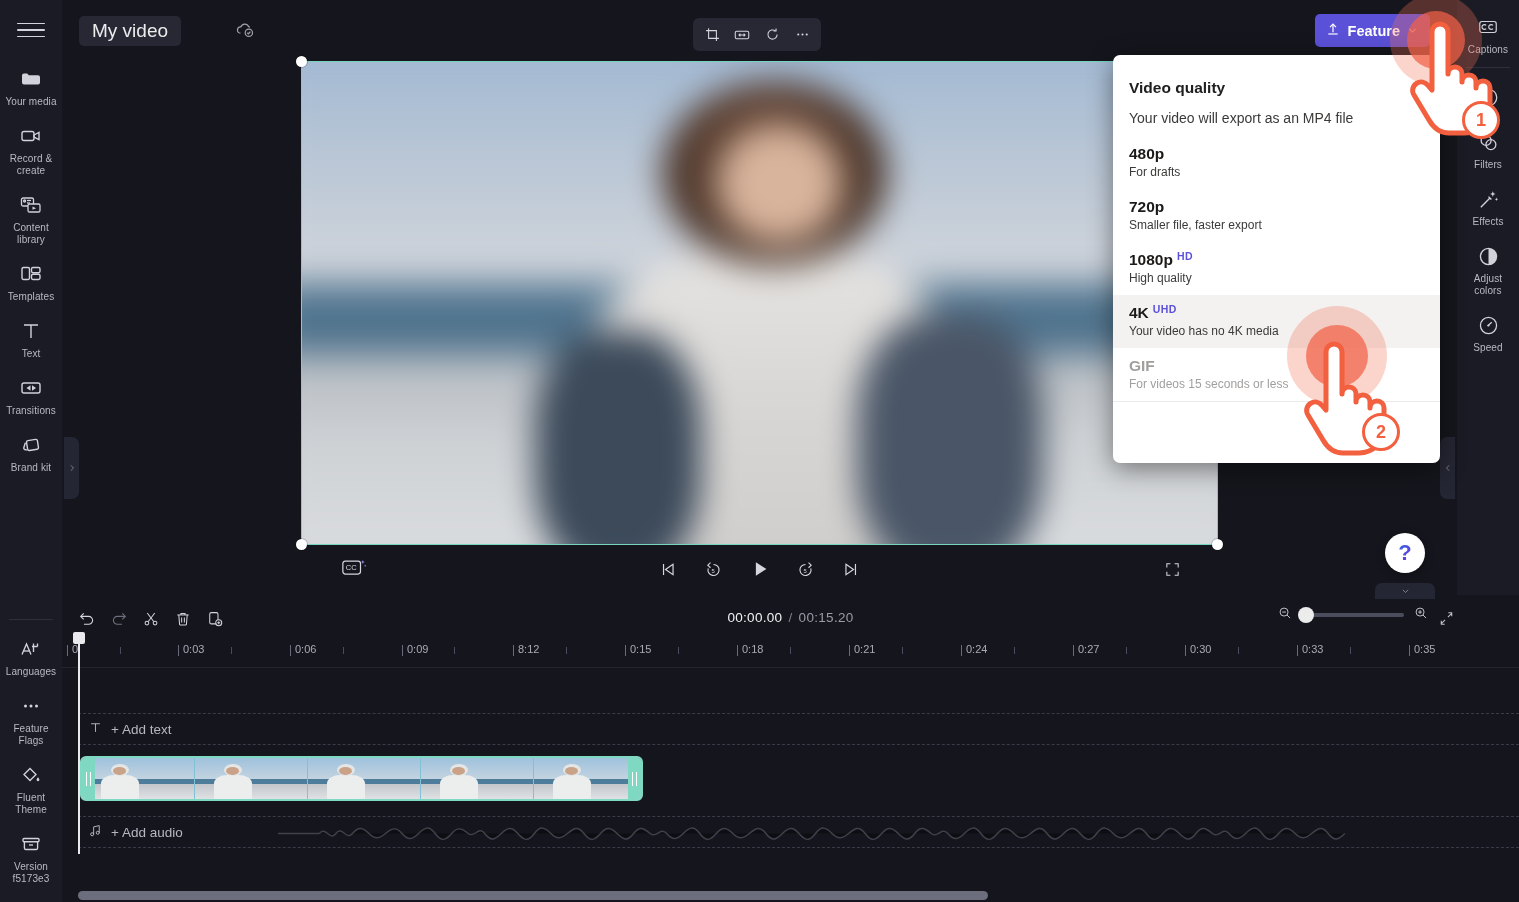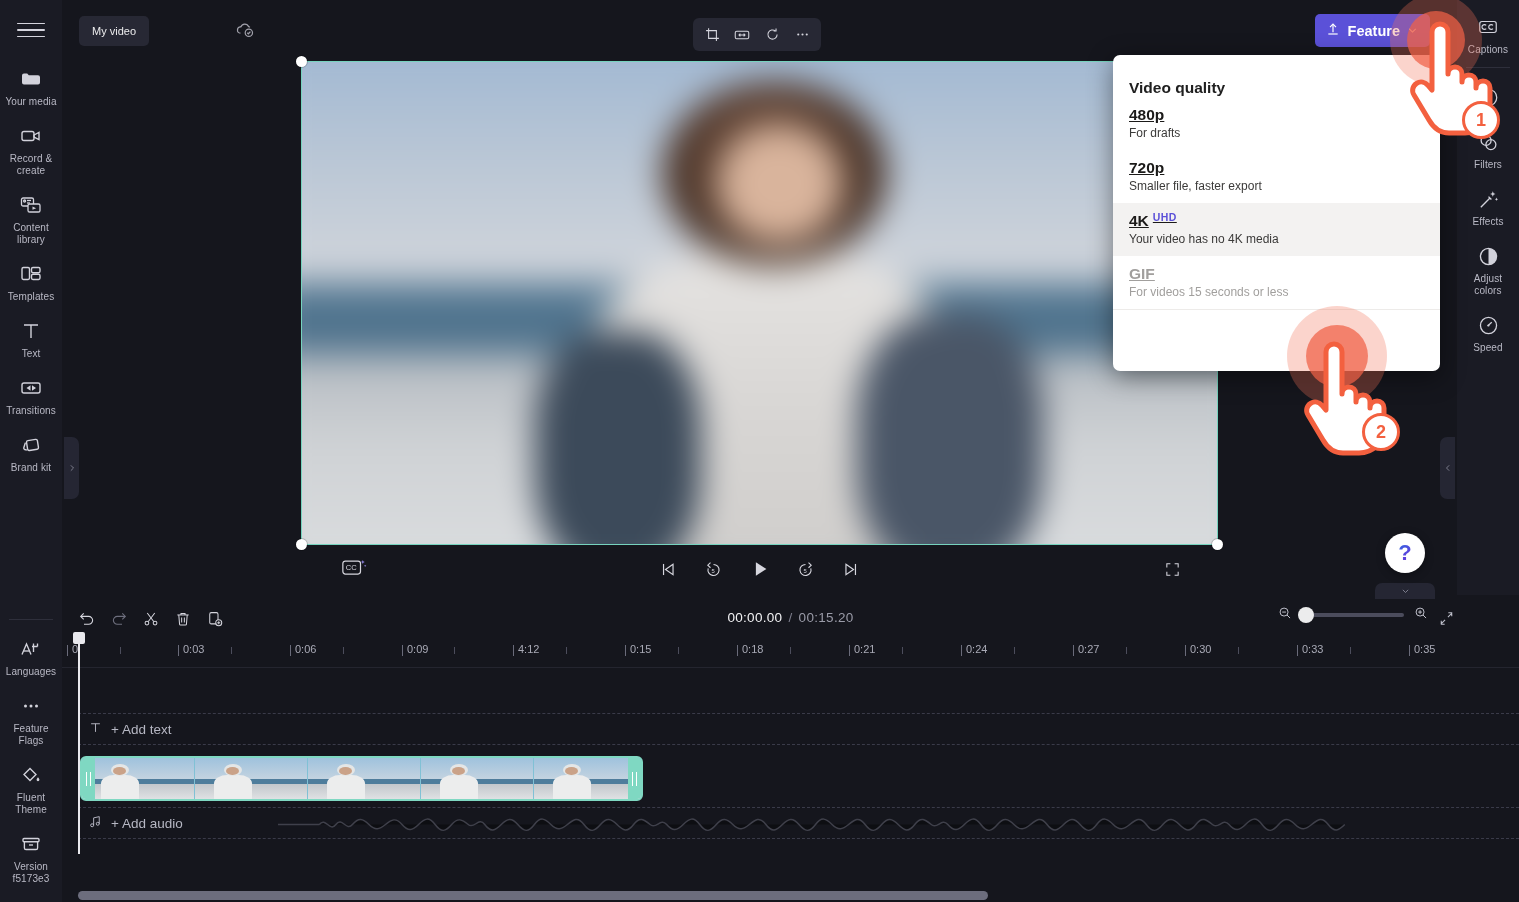--- a/index.html
+++ b/index.html
@@ -29,21 +29,21 @@
   .rail-label { font-size: 10px; line-height: 12px; text-align: center; color: #b9b9c5; letter-spacing:.1px;}
   .rail-spacer { flex: 1 1 auto; }
   .rail-div { width: 44px; height: 1px; background: #2e2f3b; margin: 4px 0 8px; }
   #rail-bottom { padding-bottom: 10px; width:62px; display:flex; flex-direction:column; align-items:center;}
 
   
   #topbar { position: absolute; left: 62px; top: 0; right: 62px; height: 60px; }
   #project-name {
     position: absolute; left: 17px; top: 16px; height: 30px; padding: 0 13px;
     display:flex; align-items:center; background: #272834; border-radius: 5px;
-    font-size: 11px; color: #ececed; cursor: text;
+    font-size: 19px; color: #ececed; cursor: text;
   }
   #cloud-saved { position:absolute; left: 172px; top: 19px; width: 22px; height: 22px; opacity:.78; }
 
   #center-tools {
     position: absolute; left: 631px; top: 18px; height: 33px; background: #272834;
     border-radius: 6px; display: flex; align-items: center; gap: 4px; padding: 0 6px;
   }
   .ct-btn { width: 26px; height: 25px; display:flex; align-items:center; justify-content:center;
     border-radius: 4px; cursor: pointer; }
 
@@ -138,21 +138,21 @@
   .tick.minor .bar { top:4px; height:7px; background:#4c4d5c; }
 
   #playhead { position:absolute; left:16px; top:43px; bottom:48px; width:2px; background:#e9e9ee; z-index:20; }
   #playhead::before { content:""; position:absolute; left:-5px; top:-6px; width:12px; height:12px;
     background:#e9e9ee; border-radius:2px; }
 
   .track-strip { position:absolute; left:16px; right:0; border-top:1px dashed #3a3b49;
     border-bottom:1px dashed #3a3b49; }
   #text-track { top:118px; height:32px; display:flex; align-items:center; gap:8px; padding-left:10px;
     color:#b6b7c3; font-size:13.5px; cursor:pointer; }
-  #audio-track { top:212px; height:32px; display:flex; align-items:center; gap:8px; padding-left:10px;
+  #audio-track { top:221px; height:32px; display:flex; align-items:center; gap:8px; padding-left:10px;
     color:#b6b7c3; font-size:13.5px; cursor:pointer; overflow:hidden; }
   #audio-wave { position:absolute; left:200px; right:0; top:0; bottom:0; opacity:.35; }
 
   #video-clip {
     position:absolute; left:18px; top:161px; width:563px; height:45px;
     border:2px solid #7fd8c2; border-radius:6px; overflow:hidden; cursor:pointer;
     background:#6fb9d0;
   }
   .clip-thumbs { position:absolute; inset:0; display:flex; }
   .thumb { width:113px; height:100%; position:relative; overflow:hidden; flex:0 0 auto;
@@ -177,21 +177,21 @@
   
   #export-menu {
     position:absolute; left:1113px; top:55px; width:327px; background:#fff;
     border-radius:7px; box-shadow:0 6px 26px rgba(0,0,0,.45); overflow:hidden; z-index:40;
   }
   #export-menu .em-title { font-size:15.5px; font-weight:600; color:#202020; padding:24px 16px 0; }
   #export-menu .em-sub { font-size:14px; color:#3b3a39; padding:13px 16px 10px; }
   .em-item { padding:9px 16px 10px; cursor:pointer; }
   .em-item.highlighted { background:#f3f2f1; }
   .em-item.disabled { cursor:default; }
-  .em-item .em-name { font-size:15.5px; font-weight:600; color:#1b1a19; display:flex; align-items:flex-start; gap:4px;text-decoration:underline; }
+  .em-item .em-name { font-size:15.5px; font-weight:600; color:#1b1a19; display:flex; align-items:flex-start; gap:4px; }
   .em-item .em-badge { font-size:10.5px; font-weight:700; color:#5b51d8; letter-spacing:.4px; position:relative; top:-1px;}
   .em-item .em-desc { font-size:12px; color:#3b3a39; margin-top:2px; }
   .em-item.disabled .em-name, .em-item.disabled .em-desc { color:#a19f9d;align-items:flex-end; }
   .em-foot { border-top:1px solid #edebe9; height:62px; }
   .em-caret { position:absolute; left:194px; top:-7px; width:14px; height:14px; background:#fff;
     transform:rotate(45deg); border-radius:2px; }
 
   
   .hand-group { position:absolute; z-index:60; pointer-events:none; }
   .pulse { position:absolute; border-radius:50%; }
@@ -655,21 +655,21 @@
         </div>
       <div class="tick" style="left:340px">
           <span class="bar"></span>
           <span class="lbl">0:09</span>
         </div>
       <div class="tick minor" style="left:392px">
           <span class="bar"></span>
         </div>
       <div class="tick" style="left:451px">
           <span class="bar"></span>
-          <span class="lbl">4:12</span>
+          <span class="lbl">8:12</span>
         </div>
       <div class="tick minor" style="left:504px">
           <span class="bar"></span>
         </div>
       <div class="tick" style="left:563px">
           <span class="bar"></span>
           <span class="lbl">0:15</span>
         </div>
       <div class="tick minor" style="left:616px">
           <span class="bar"></span>
@@ -799,32 +799,40 @@
         </g>
       </svg>
     </div>
 
     <div id="h-scrollbar"></div>
   </div>
 
   <div id="export-menu">
     <div class="em-caret"></div>
     <div class="em-title">Video quality</div>
+    <div class="em-sub">Your video will export as an MP4 file</div>
 
     <div class="em-item">
       <div class="em-name">
           <span>480p</span>
         </div>
       <div class="em-desc">For drafts</div>
     </div>
     <div class="em-item">
       <div class="em-name">
           <span>720p</span>
         </div>
       <div class="em-desc">Smaller file, faster export</div>
+    </div>
+    <div class="em-item">
+      <div class="em-name">
+        <span>1080p</span>
+        <span class="em-badge">HD</span>
+      </div>
+      <div class="em-desc">High quality</div>
     </div>
     <div class="em-item highlighted">
       <div class="em-name">
         <span>4K</span>
         <span class="em-badge">UHD</span>
       </div>
       <div class="em-desc">Your video has no 4K media</div>
     </div>
     <div class="em-item disabled">
       <div class="em-name">

